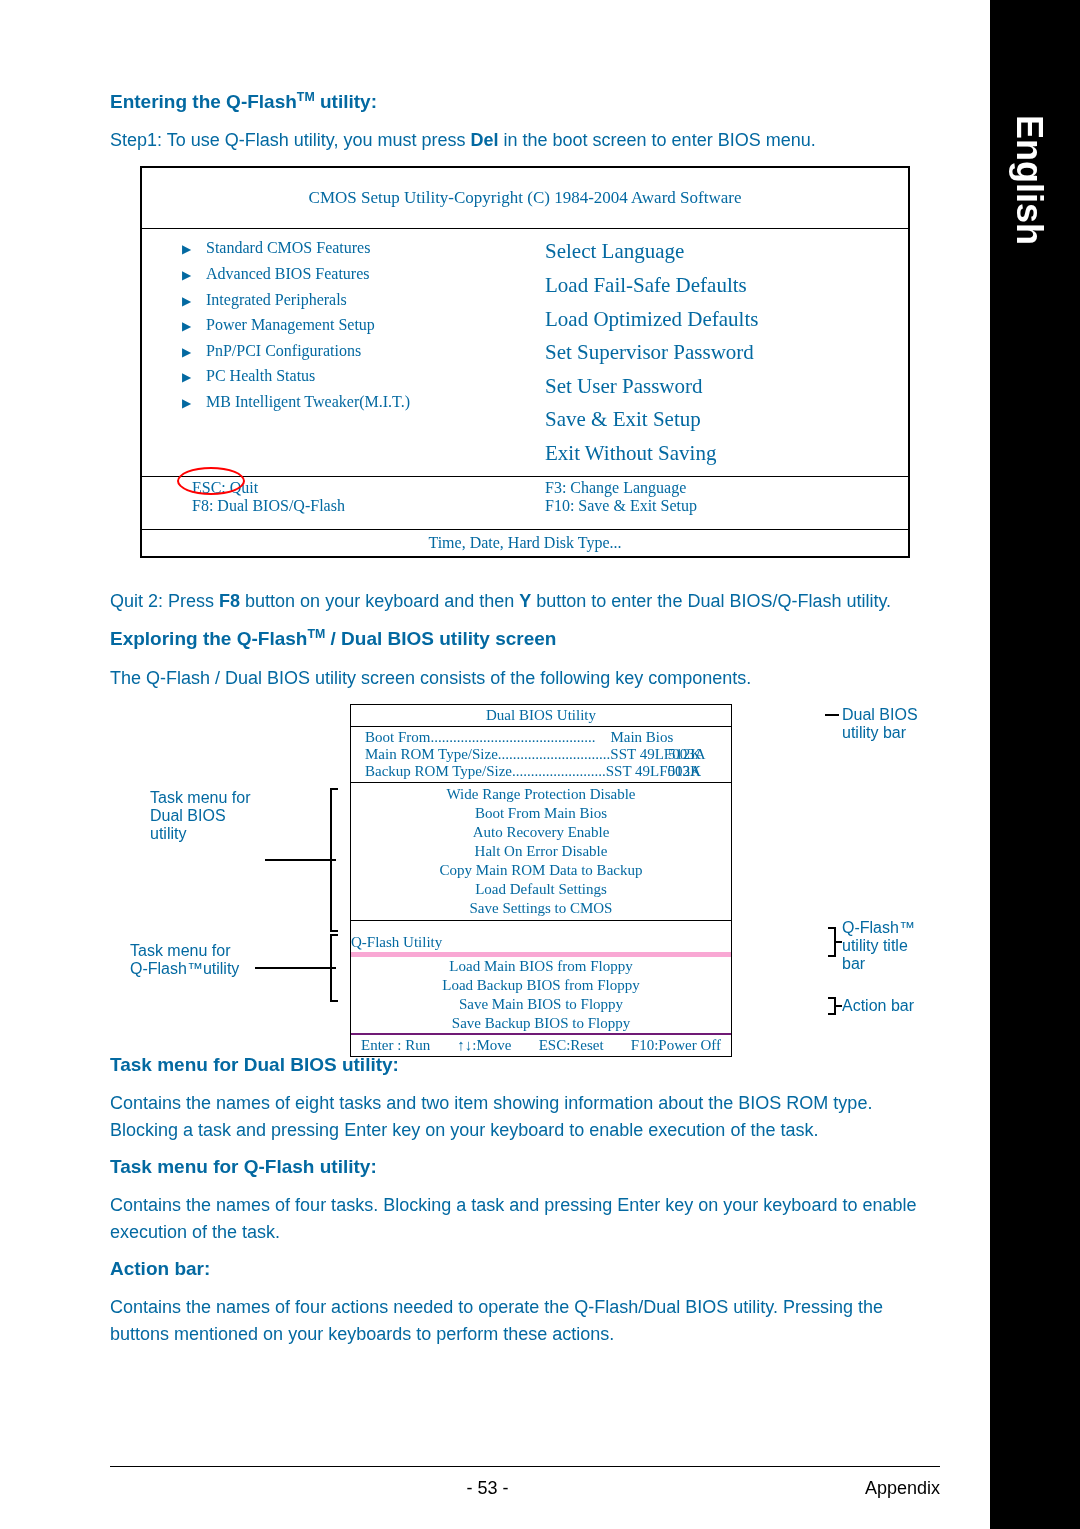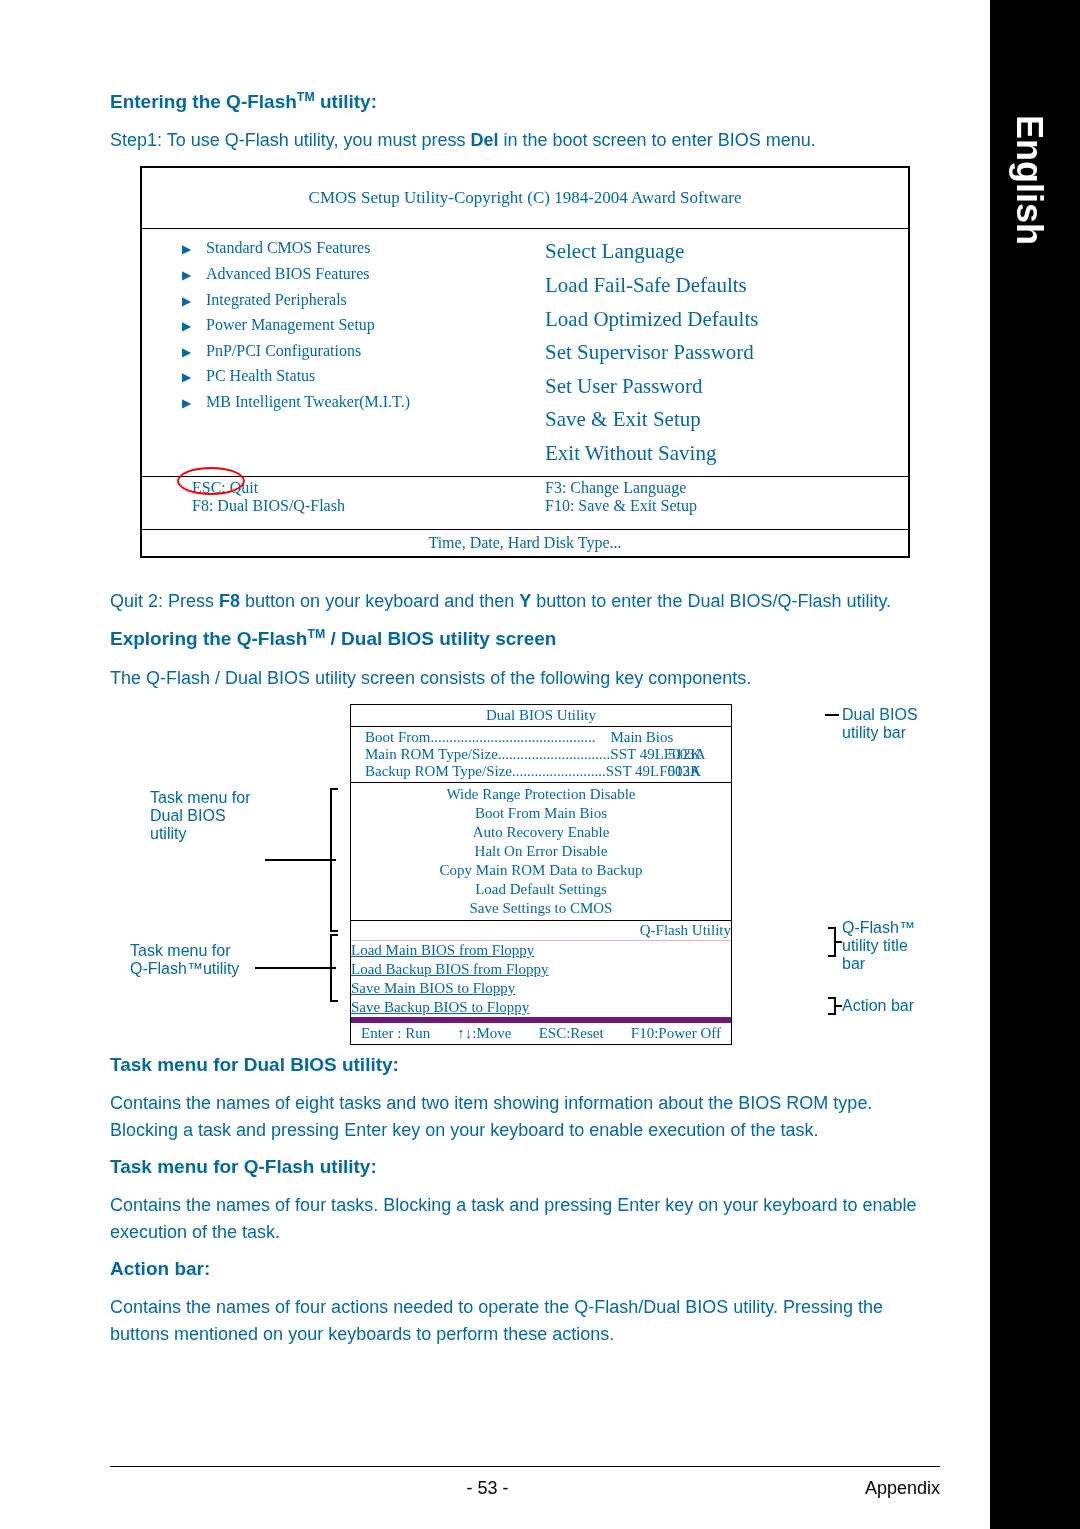--- a/index.html
+++ b/index.html
@@ -23,22 +23,22 @@
   .circle { position: absolute; left: 35px; top: -10px; width: 68px; height: 28px; border: 2px solid #ff0000; border-radius: 50%; }
   .bios-footer { text-align: center; font-family: Liberation Serif, serif; font-size: 16px; border-top: 1.5px solid #000; padding: 4px 0; }
 
   .dual-diagram { position: relative; width: 830px; height: 320px; margin-bottom: 30px; }
   .dual-box { position: absolute; left: 240px; top: 0; width: 382px; border: 1.5px solid #000; font-family: Georgia, serif; font-size: 15px; }
   .dual-title { text-align: center; padding: 2px 0; border-bottom: 1px solid #000; }
   .dual-info { padding: 2px 14px; border-bottom: 1px solid #000; position: relative; }
   .sizecol { position: absolute; right: 30px; }
   .dual-tasks { text-align: center; padding: 2px 0; border-bottom: 1px solid #000; }
   .dual-tasks .row { padding: 1px 0; }
-  .qflash-title { text-align: right; padding: 1px 0; border-bottom: 1px solid #f9a8d4; }
-  .qflash-tasks { border-bottom: 6px solid #701a75; text-decoration: underline; }
+  .qflash-title { text-align: left; padding: 1px 0; border-bottom: 5px solid #f9a8d4; margin-top: 12px; }
+  .qflash-tasks { text-align: center; border-bottom: 2px solid #701a75; }
   .qflash-tasks .row { padding: 1px 0; }
   .action-row { padding: 2px 10px; display: flex; justify-content: space-between; }
 
   .callout { position: absolute; font-size: 16px; }
   .rule { position: absolute; left: 110px; bottom: 62px; width: 830px; border-top: 1.5px solid #000; }
   .footer { position: absolute; left: 110px; bottom: 30px; width: 830px; display: flex; justify-content: space-between; font-size: 18px; gap: 31px; }
 
   
   .line { position: absolute; background: #000; }
   .bracket-left { position: absolute; border-left: 2px solid #000; border-top: 2px solid #000; border-bottom: 2px solid #000; width: 8px; }

